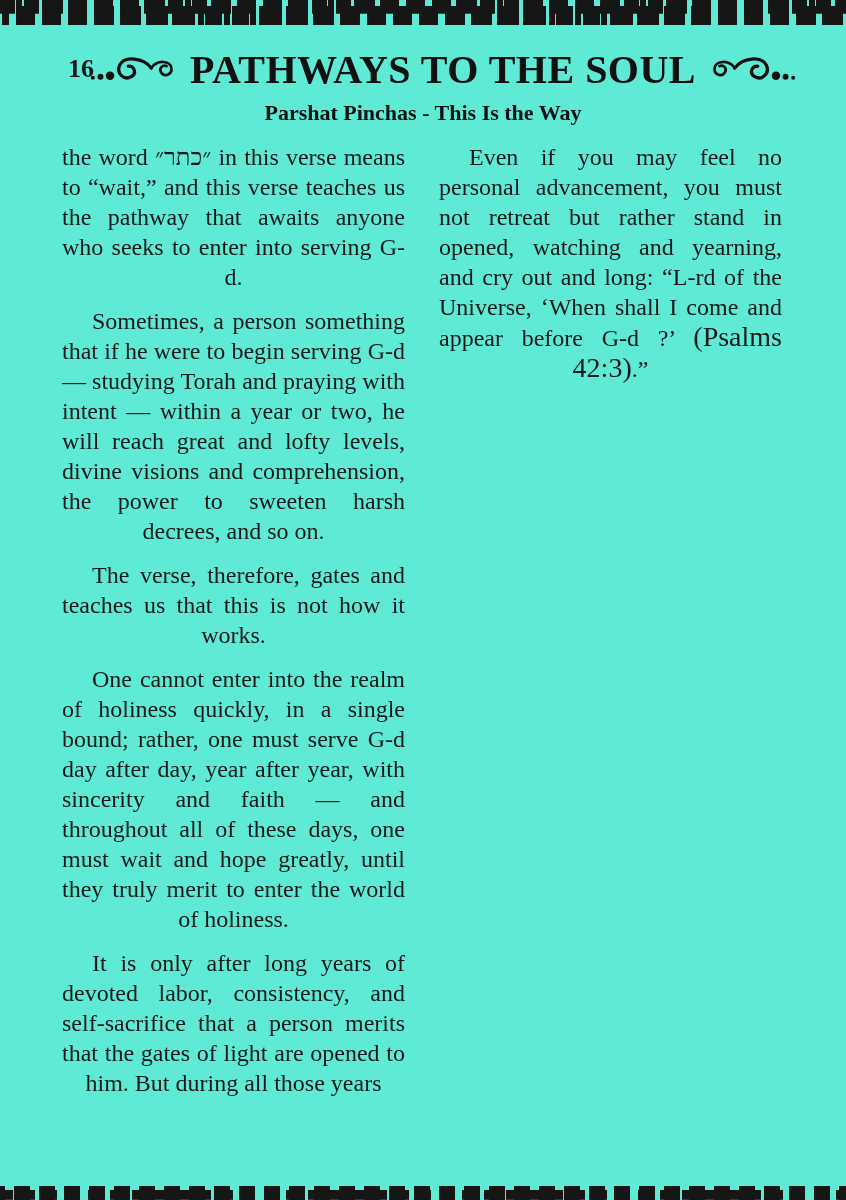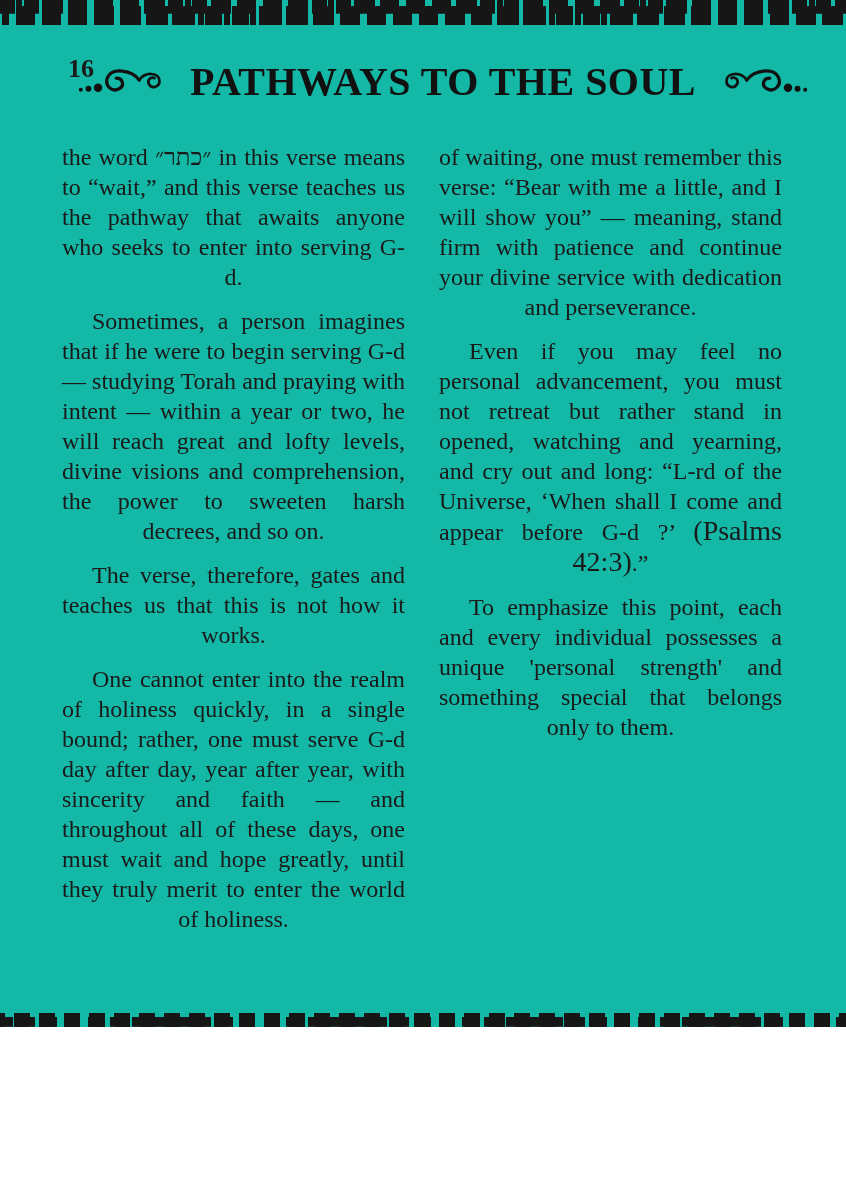--- a/index.html
+++ b/index.html
@@ -3,23 +3,23 @@
 <meta charset="utf-8">
 <title>Pathways to the Soul — page 16</title>
 <style>
   :root{
     --ink:#1a1a1a;
     --band:#161616;
   }
   html,body{margin:0;padding:0;background:#ffffff;}
   .page{
     position:relative;
-    width:846px;height:1027px;
+    width:846px;height:1200px;
     margin:0 auto;
-    background:#14b8a6;
+    background:#5eead4;
     overflow:hidden;
     font-family:"Liberation Serif","DejaVu Serif",serif;
     color:var(--ink);
   }
   
   .band{
     position:absolute;left:0;right:0;
     background-repeat:repeat-x;
   }
   .band-top{
@@ -42,21 +42,21 @@
   header{position:relative;padding-top:46px;text-align:center;}
   .page-number{
     position:absolute;left:68px;top:56px;
     font-weight:bold;font-size:26px;line-height:1;
   }
   .title-row{
     display:flex;align-items:center;justify-content:center;
     gap:6px;margin-left:40px;
   }
   .title{
-    margin:16px;font-weight:bold;font-size:40px;line-height:1.0;
+    margin:4px;font-weight:bold;font-size:40px;line-height:1.0;
     letter-spacing:0.5px;white-space:nowrap;color:#111;
   }
   .flourish{display:inline-block;width:92px;height:32px;}
   .flourish svg{display:block;width:100%;height:100%;}
   .subtitle{
     margin:7px 0 0 0;font-weight:bold;font-size:22px;line-height:1.1;color:#111;
   }
   .columns{
     position:absolute;top:142px;left:62px;right:64px;
     display:flex;gap:34px;
@@ -96,31 +96,31 @@
       <span class="flourish">
         <svg viewBox="0 0 96 32" xmlns="http://www.w3.org/2000/svg">
           <path d="M30 14 C38 3 58 1 63 11 C67 20 58 27 51 23 C45 20 47 12 54 12" fill="none" stroke="#111" stroke-width="3.4" stroke-linecap="round"></path>
           <path d="M30 14 C24 5 10 6 9 14 C8 21 17 24 20 18 C22 14 18 10 14 12" fill="none" stroke="#111" stroke-width="2.8" stroke-linecap="round"></path>
           <circle cx="73" cy="22" r="4.4" fill="#111"></circle>
           <circle cx="83" cy="23" r="3.1" fill="#111"></circle>
           <circle cx="91" cy="24" r="2.1" fill="#111"></circle>
         </svg>
       </span>
     </div>
+    <h2 class="subtitle">Parshat Pinchas - This Is the Way</h2>
   </header>
 
   <main class="columns">
     <section class="col">
         <p class="body-para no-indent"><span>the word ״כתר״ in this verse means to “wait,” and this verse teaches us the pathway that awaits anyone who seeks to enter into serving G-d.</span></p>
-        <p class="body-para"><span>Sometimes, a person imagines that if he were to begin serving G-d — studying Torah and praying with intent — within a year or two, he will reach great and lofty levels, divine visions and comprehension, the power to sweeten harsh decrees, and so on.</span></p>
+        <p class="body-para"><span>Sometimes, a person something that if he were to begin serving G-d — studying Torah and praying with intent — within a year or two, he will reach great and lofty levels, divine visions and comprehension, the power to sweeten harsh decrees, and so on.</span></p>
         <p class="body-para"><span>The verse, therefore, gates and teaches us that this is not how it works.</span></p>
         <p class="body-para"><span>One cannot enter into the realm of holiness quickly, in a single bound; rather, one must serve G-d day after day, year after year, with sincerity and faith — and throughout all of these days, one must wait and hope greatly, until they truly merit to enter the world of holiness.</span></p>
+        <p class="body-para"><span>It is only after long years of devoted labor, consistency, and self-sacrifice that a person merits that the gates of light are opened to him. But during all those years</span></p>
       </section>
     <section class="col">
-        <p class="body-para no-indent"><span>of waiting, one must remember this verse: “Bear with me a little, and I will show you” — meaning, stand firm with patience and continue your divine service with dedication and perseverance.</span></p>
         <p class="body-para"><span>Even if you may feel no personal advancement, you must not retreat but rather stand in opened, watching and yearning, and cry out and long: “L-rd of the Universe, ‘When shall I come and appear before G-d ?’ </span><span class="small">(Psalms 42:3)</span><span>.”</span></p>
-        <p class="body-para"><span>To emphasize this point, each and every individual possesses a unique 'personal strength' and something special that belongs only to them.</span></p>
       </section>
   </main>
 
   <div class="band band-bottom"></div>
 
 </div>
 
 </body></html>

